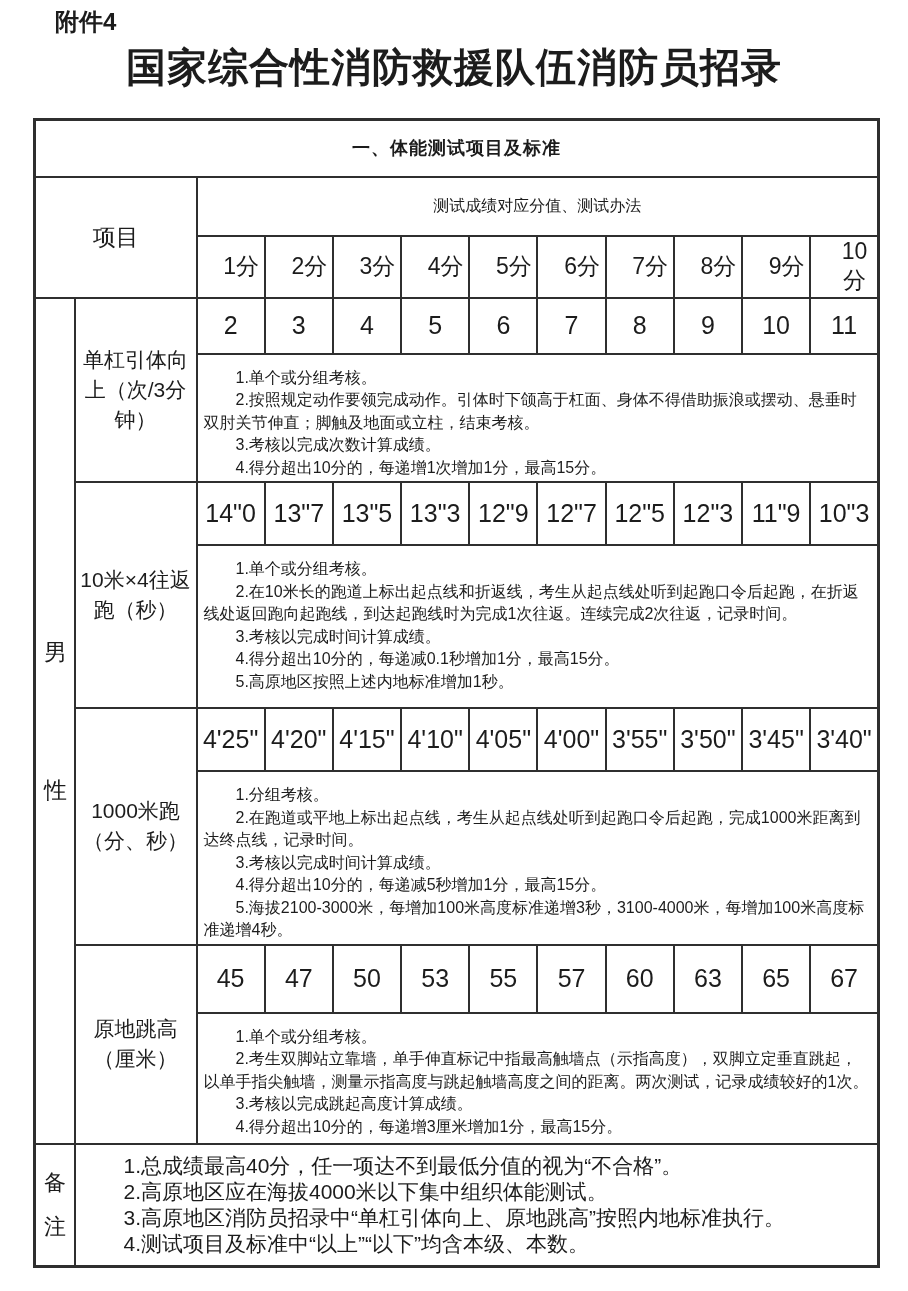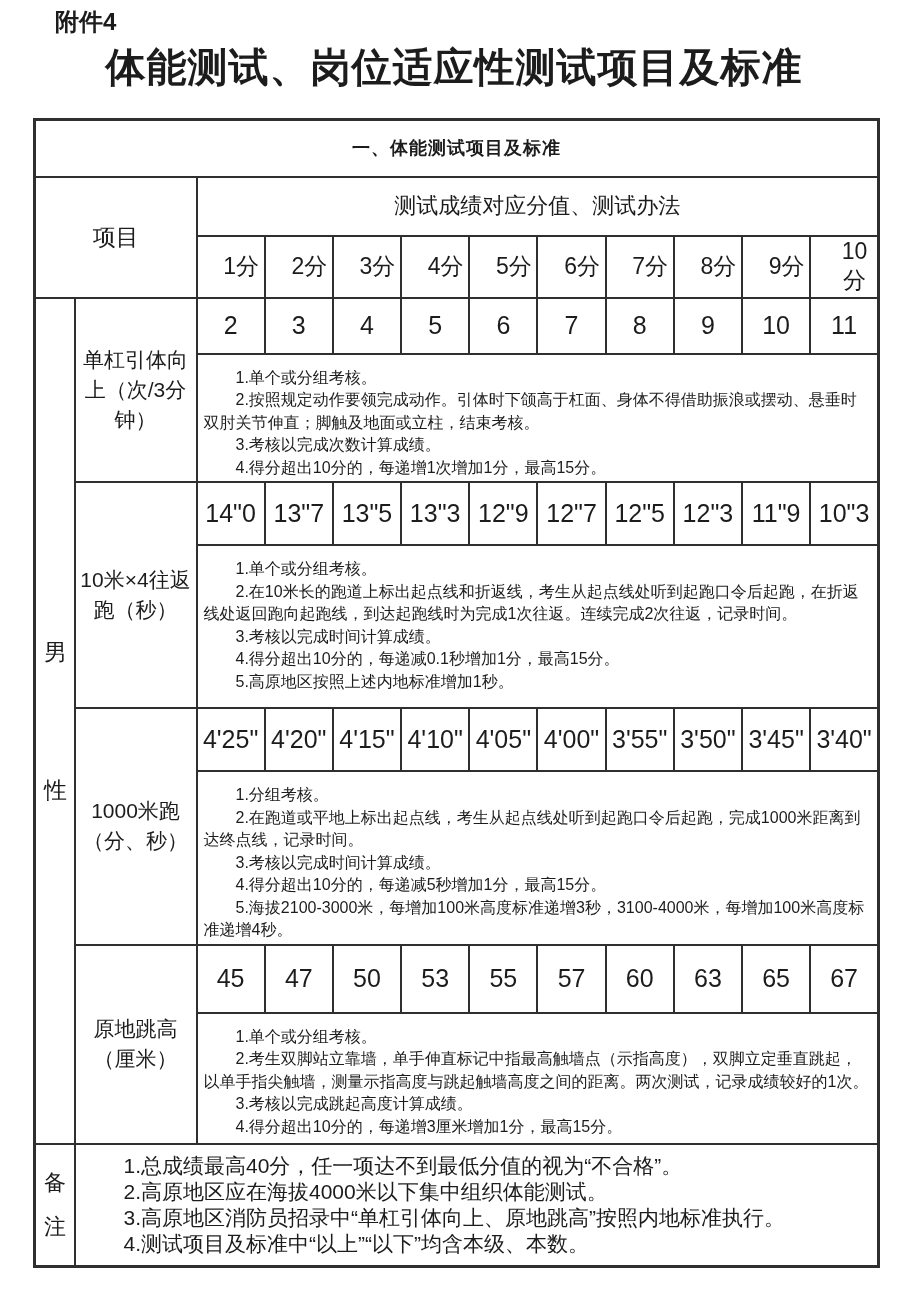--- a/index.html
+++ b/index.html
@@ -58,21 +58,21 @@
   }
   td.item-header {
     text-align: center;
     vertical-align: middle;
     font-size: 23px;
   }
   td.score-header {
     height: 59px;
     text-align: center;
     vertical-align: middle;
-    font-size: 22px;
+    font-size: 16px;
   }
   td.score-label {
     height: 50px;
     text-align: center;
     vertical-align: middle;
     font-size: 23px;
     padding-left: 22px;
   }
   td.gender-cell {
     text-align: center;
@@ -130,21 +130,21 @@
   }
 </style>
 </head>
 <body>
 
 <div class="page">
 
   <div class="attachment">附件4</div>
 
   <div class="doc-title">
-    <div>体能测试、岗位适应性测试项目及标准</div>
+    <div>国家综合性消防救援队伍消防员招录</div>
   </div>
 
   <table class="main">
     <colgroup>
       <col class="c-gender">
       <col class="c-name">
       <col class="c-score">
         <col class="c-score">
         <col class="c-score">
         <col class="c-score">

